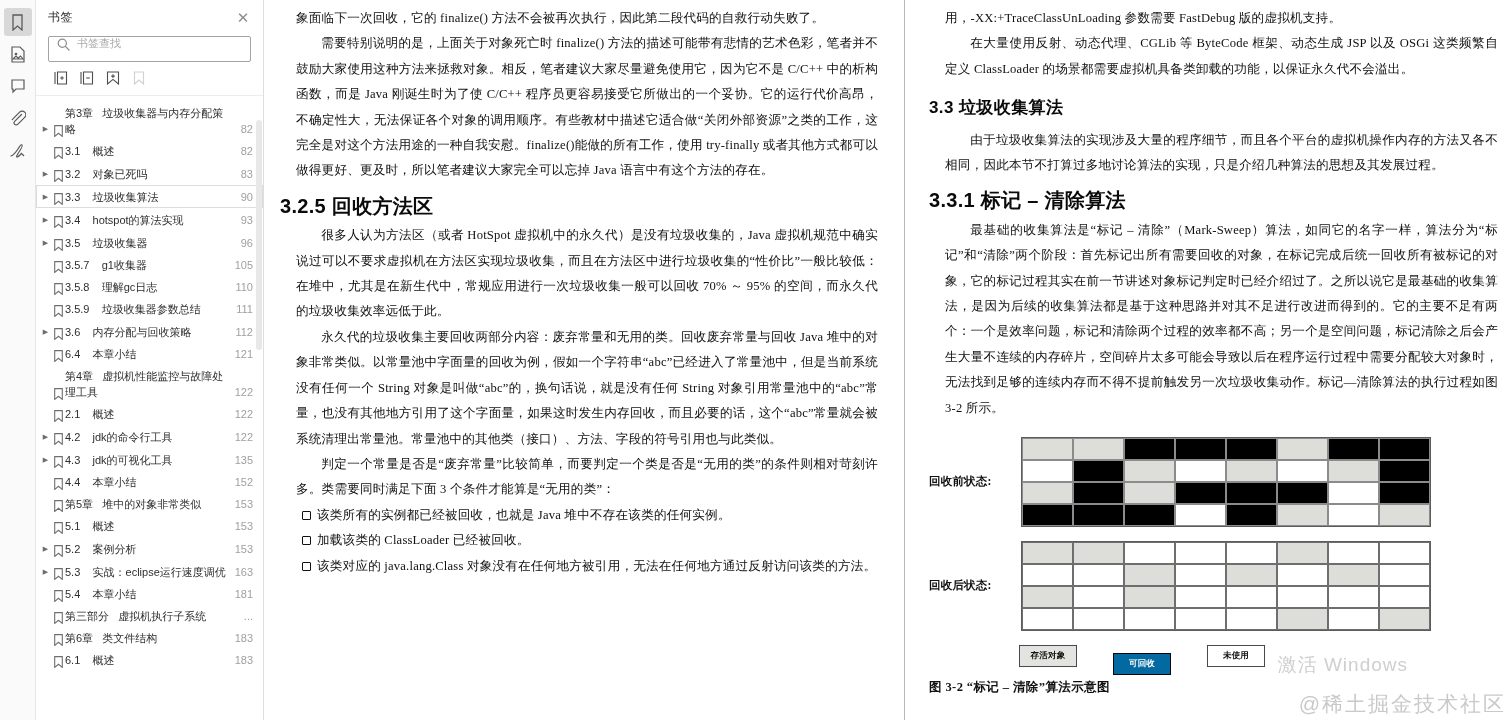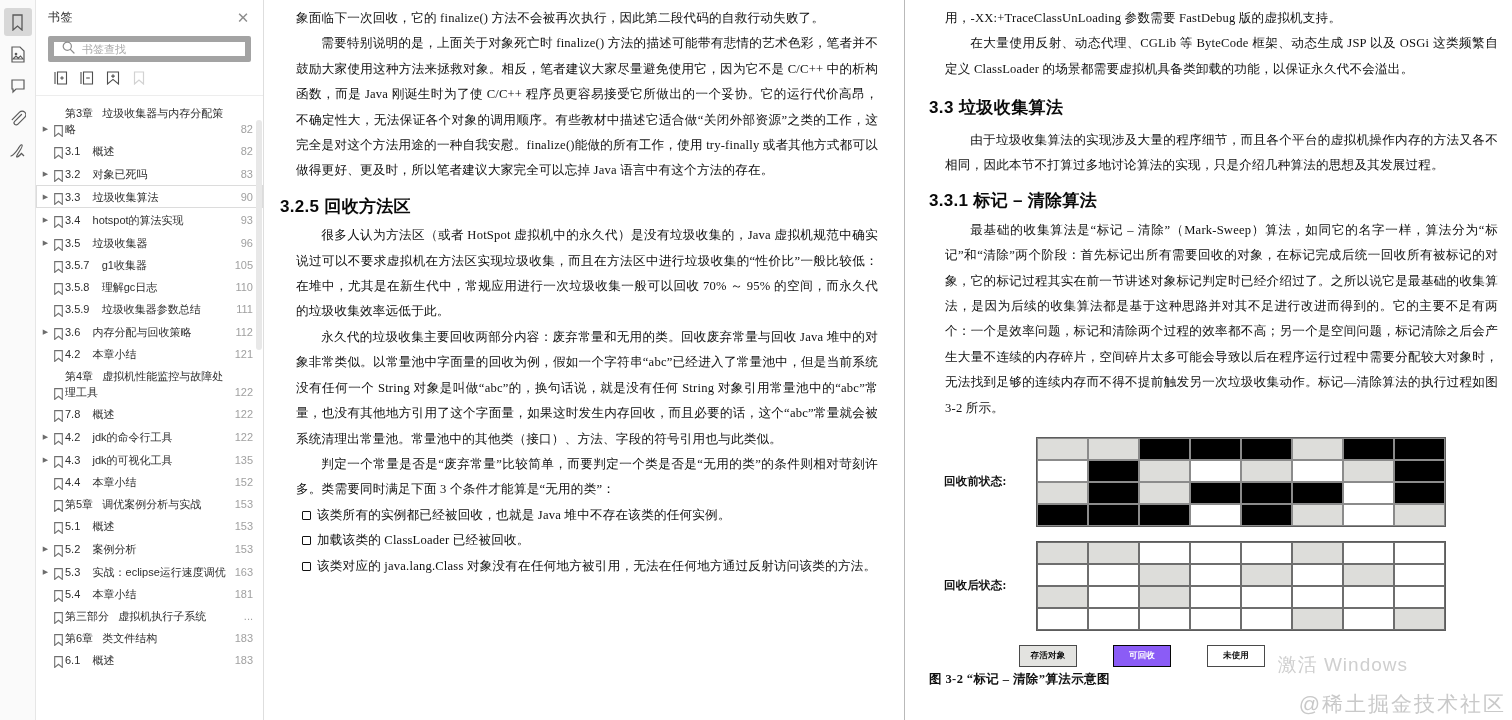--- a/index.html
+++ b/index.html
@@ -44,22 +44,22 @@
     padding: 0 10px 0 12px;
   }
   .panel-title { font-size: 12px; color: #2c2c2c; letter-spacing: .5px; }
   .panel-close {
     margin-left: auto; width: 20px; height: 20px;
     display: flex; align-items: center; justify-content: center;
     color: #8d8d8d; font-size: 15px; cursor: pointer; line-height: 1;
   }
   .search-wrap { padding: 2px 12px 8px 12px; }
   .search-box {
-    height: 26px; border: 6px solid #a3a3a3; border-radius: 2px;
-    background: #fff; display: flex; align-items: center; gap: 7px;
+    height: 26px; border: 1px solid #a3a3a3; border-radius: 2px;
+    background: #fff; display: flex; align-items: flex-start; gap: 7px;
     padding: 0 8px;
   }
   .search-box input {
     border: 0; outline: 0; flex: 1; font-size: 11px; color: #333;
     font-family: inherit; background: transparent;
   }
   .search-box input::placeholder { color: #a9a9a9; }
 
   .bm-toolbar {
     display: flex; align-items: center; gap: 4px;
@@ -126,42 +126,41 @@
   }
   .doc p { margin: 0 0 0 16px; }
   .doc p.ind { text-indent: 2em; }
   .h2 {
     font-family: "Liberation Sans", "DejaVu Sans", sans-serif;
     font-size: 17px; font-weight: 700; color: #0a0a0a;
     margin: 13px 0 7px 0; letter-spacing: .4px;
   }
   .h3 {
     font-family: "Liberation Sans", "DejaVu Sans", sans-serif;
-    font-size: 17px; font-weight: 700; color: #0a0a0a;
+    font-size: 20px; font-weight: 700; color: #0a0a0a;
     margin: 10px 0 4px 0; letter-spacing: .3px;
   }
   .bullet {
     display: flex; gap: 6px; text-indent: 0;
     padding-left: 22px;
   }
   .bullet .sq {
     flex: none; width: 9px; height: 9px;
     border: 1.6px solid #111; margin-top: 8px; border-radius: 1px;
   }
   .bullet .txt { flex: 1; }
 
   
   .figure { margin-top: 16px; }
   .fig-row { display: flex; align-items: center; margin-bottom: 14px; }
   .fig-label {
     width: 92px; flex: none;
     font-family: "Liberation Serif", "DejaVu Serif", serif;
     font-size: 11.5px; font-weight: 700; color: #111;
     letter-spacing: .2px;
-    margin-left: 15px;
   }
   .grid {
     display: grid; grid-template-columns: repeat(8, 1fr);
     width: 410px; border: 1px solid #5c5c5c; flex: none;
   }
   .cell { height: 22px; border: 0.5px solid #8b8b8b; }
   .cell.live  { background: #ddddda; }
   .cell.free  { background: #000000; }
   .cell.unused{ background: #ffffff; }
   .grid.after .cell { border: 0.6px solid #6e6e6e; }
@@ -169,21 +168,21 @@
   .legend {
     display: flex; gap: 36px; margin: 8px 0 0 90px;
   }
   .leg-box {
     width: 58px; height: 22px; display: flex; align-items: center;
     justify-content: center;
     font-family: "Liberation Sans", "DejaVu Sans", sans-serif;
     font-size: 8.5px; font-weight: 700;
   }
   .leg-box.live  { background: #e3e3e0; border: 1.4px solid #4a4a4a; color: #111; }
-  .leg-box.free  { background: #8b5cf6; border: 1.4px solid #060606; color: #fff; }
+  .leg-box.free  { background: #0369a1; border: 1.4px solid #060606; color: #fff; margin-top: 8px; }
   .leg-box.unused{ background: #fff;    border: 1.4px solid #4a4a4a; color: #111; }
 
   .fig-caption {
     margin-top: 0;
     font-family: "Liberation Serif", "DejaVu Serif", serif;
     font-size: 12.5px; font-weight: 700; color: #111;
     letter-spacing: .4px; padding-right: 60px;
   }
 
   
@@ -400,41 +399,41 @@
           <span class="bm-label">3.6    内存分配与回收策略</span>
           <span class="bm-page">112</span>
         </div>
         <div class="bm-row">
           <span class="twisty empty"></span>
           <span class="bm-icon">
             <svg width="9" height="12" viewBox="0 0 9 12">
               <path d="M0.7 0.6h7.6v10.8L4.5 8.3 0.7 11.4z" fill="none" stroke="#6f6f6f" stroke-width="1.1"></path>
             </svg>
           </span>
-          <span class="bm-label">4.2    本章小结</span>
+          <span class="bm-label">6.4    本章小结</span>
           <span class="bm-page">121</span>
         </div>
         <div class="bm-row">
           <span class="twisty empty"></span>
           <span class="bm-icon">
             <svg width="9" height="12" viewBox="0 0 9 12">
               <path d="M0.7 0.6h7.6v10.8L4.5 8.3 0.7 11.4z" fill="none" stroke="#6f6f6f" stroke-width="1.1"></path>
             </svg>
           </span>
           <span class="bm-label">第4章   虚拟机性能监控与故障处理工具</span>
           <span class="bm-page">122</span>
         </div>
         <div class="bm-row">
           <span class="twisty empty"></span>
           <span class="bm-icon">
             <svg width="9" height="12" viewBox="0 0 9 12">
               <path d="M0.7 0.6h7.6v10.8L4.5 8.3 0.7 11.4z" fill="none" stroke="#6f6f6f" stroke-width="1.1"></path>
             </svg>
           </span>
-          <span class="bm-label">7.8    概述</span>
+          <span class="bm-label">2.1    概述</span>
           <span class="bm-page">122</span>
         </div>
         <div class="bm-row">
           <span class="twisty">▶</span>
           <span class="bm-icon">
             <svg width="9" height="12" viewBox="0 0 9 12">
               <path d="M0.7 0.6h7.6v10.8L4.5 8.3 0.7 11.4z" fill="none" stroke="#6f6f6f" stroke-width="1.1"></path>
             </svg>
           </span>
           <span class="bm-label">4.2    jdk的命令行工具</span>
@@ -460,21 +459,21 @@
           <span class="bm-label">4.4    本章小结</span>
           <span class="bm-page">152</span>
         </div>
         <div class="bm-row">
           <span class="twisty empty"></span>
           <span class="bm-icon">
             <svg width="9" height="12" viewBox="0 0 9 12">
               <path d="M0.7 0.6h7.6v10.8L4.5 8.3 0.7 11.4z" fill="none" stroke="#6f6f6f" stroke-width="1.1"></path>
             </svg>
           </span>
-          <span class="bm-label">第5章   调优案例分析与实战</span>
+          <span class="bm-label">第5章   堆中的对象非常类似</span>
           <span class="bm-page">153</span>
         </div>
         <div class="bm-row">
           <span class="twisty empty"></span>
           <span class="bm-icon">
             <svg width="9" height="12" viewBox="0 0 9 12">
               <path d="M0.7 0.6h7.6v10.8L4.5 8.3 0.7 11.4z" fill="none" stroke="#6f6f6f" stroke-width="1.1"></path>
             </svg>
           </span>
           <span class="bm-label">5.1    概述</span>

